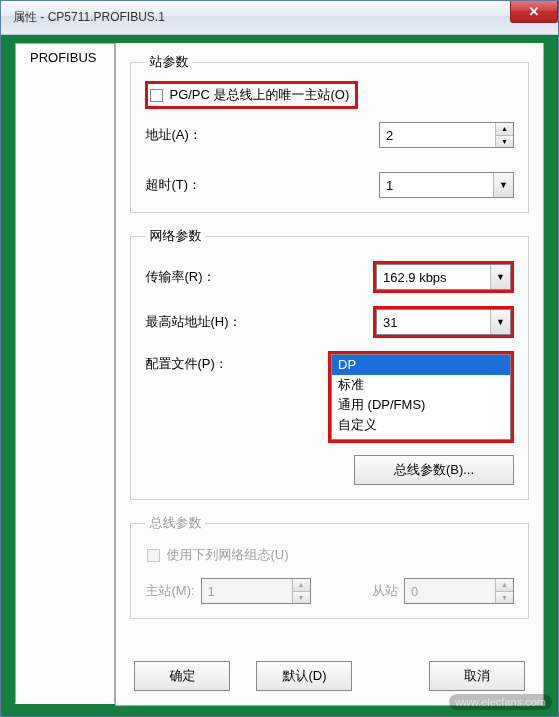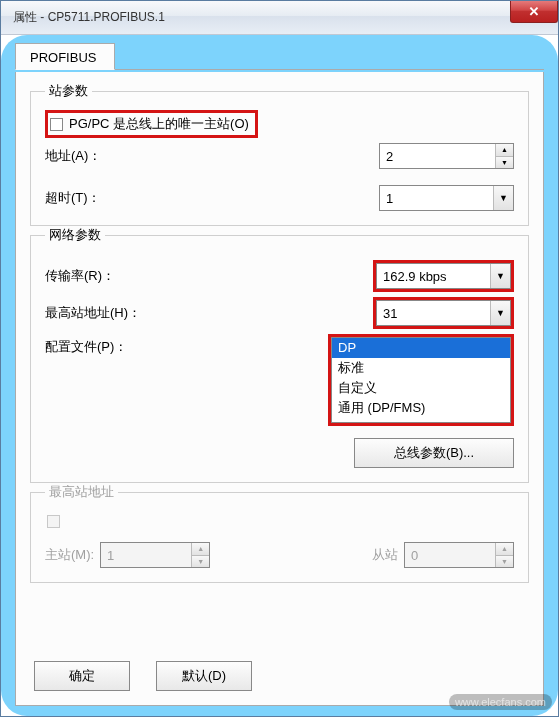--- a/index.html
+++ b/index.html
@@ -48,25 +48,24 @@
       justify-content: center;
       color: #fff;
       cursor: pointer;
     }
     .close-x {
       font-size: 13px;
       font-weight: bold;
     }
     .client {
       flex: 1;
-      background: #7dd3fc;
+      background: #15803d;
       padding: 8px 14px 10px 14px;
       display: flex;
-      flex-direction: column;
-      border-radius: 26px;
+      flex-direction: row;
     }
     .tabbar {
       display: flex;
       border-bottom: 1px solid #aaa;
       margin-bottom: 2px;
     }
     .tab {
       padding: 6px 18px 4px 14px;
       border: 1px solid #aaa;
       border-bottom: 1px solid #fcfcfc;
@@ -76,20 +75,21 @@
       cursor: pointer;
     }
     .content {
       flex: 1;
       border: 1px solid #aaa;
       border-top: none;
       padding: 10px 14px 12px 14px;
       background: #fcfcfc;
       display: flex;
       flex-direction: column;
+      gap: 14px;
     }
     fieldset {
       border: 1px solid #cfcfcf;
       padding: 10px 14px 14px 14px;
     }
     fieldset.disabled {
       color: #a0a0a0;
     }
     legend {
       padding: 0 4px;
@@ -115,21 +115,21 @@
     .hl-red {
       border: 3px solid #d41414;
       padding: 2px 6px 2px 2px;
       display: inline-flex;
       align-items: center;
       gap: 6px;
     }
     .form-row {
       display: flex;
       align-items: center;
-      margin-top: 5px;
+      margin-top: 13px;
     }
     .form-row .lbl {
       width: 160px;
     }
     .form-row .lbl.wide { width: 170px; }
     .form-row .ctl {
       flex: 1;
       display: flex;
       justify-content: flex-end;
     }
@@ -303,21 +303,21 @@
             <div class="input-spinner">
               <div class="txt">2</div>
               <div class="btns">
                 <div>▲</div>
                 <div>▼</div>
               </div>
             </div>
           </div>
         </div>
 
-        <div class="form-row" style="margin-top:16px;">
+        <div class="form-row" style="margin-top:24px;">
           <div class="lbl">超时(T)：</div>
           <div class="ctl">
             <div class="select-box">
               <div class="txt">1</div>
               <div class="arrow">▼</div>
             </div>
           </div>
         </div>
       </fieldset>
 
@@ -348,37 +348,38 @@
           </div>
         </div>
 
         <div class="form-row" style="align-items:flex-start;">
           <div class="lbl wide" style="padding-top:4px;">配置文件(P)：</div>
           <div class="listbox-wrap">
             <div class="hl-red-list">
               <div class="listbox">
                 <div class="item sel">DP</div>
                 <div class="item">标准</div>
+                <div class="item">通用 (DP/FMS)</div>
                 <div class="item">自定义</div>
-                <div class="item">通用 (DP/FMS)</div>
               </div>
             </div>
           </div>
         </div>
 
         <div class="btn-row">
           <div class="win-btn" style="min-width:160px;">总线参数(B)...</div>
         </div>
       </fieldset>
 
       <fieldset class="disabled">
-        <legend>最高站地址</legend>
+        <legend>总线参数</legend>
 
         <div class="checkbox-row">
           <span class="checkbox-box disabled"></span>
+          <span>使用下列网络组态(U)</span>
         </div>
 
         <div class="net-row">
           <div class="pair">
             <span>主站(M):</span>
             <div class="input-spinner disabled" style="width:110px;">
               <div class="txt">1</div>
               <div class="btns">
                 <div>▲</div>
                 <div>▼</div>
@@ -395,19 +396,20 @@
               </div>
             </div>
           </div>
         </div>
       </fieldset>
 
       <div class="bottom-bar">
         <div class="win-btn">确定</div>
         <div class="win-btn">默认(D)</div>
         <div class="spacer"></div>
+        <div class="win-btn">取消</div>
       </div>
 
     </div>
   </div>
 
   <div class="watermark">www.elecfans.com</div>
 </div>
 
 </body></html>

